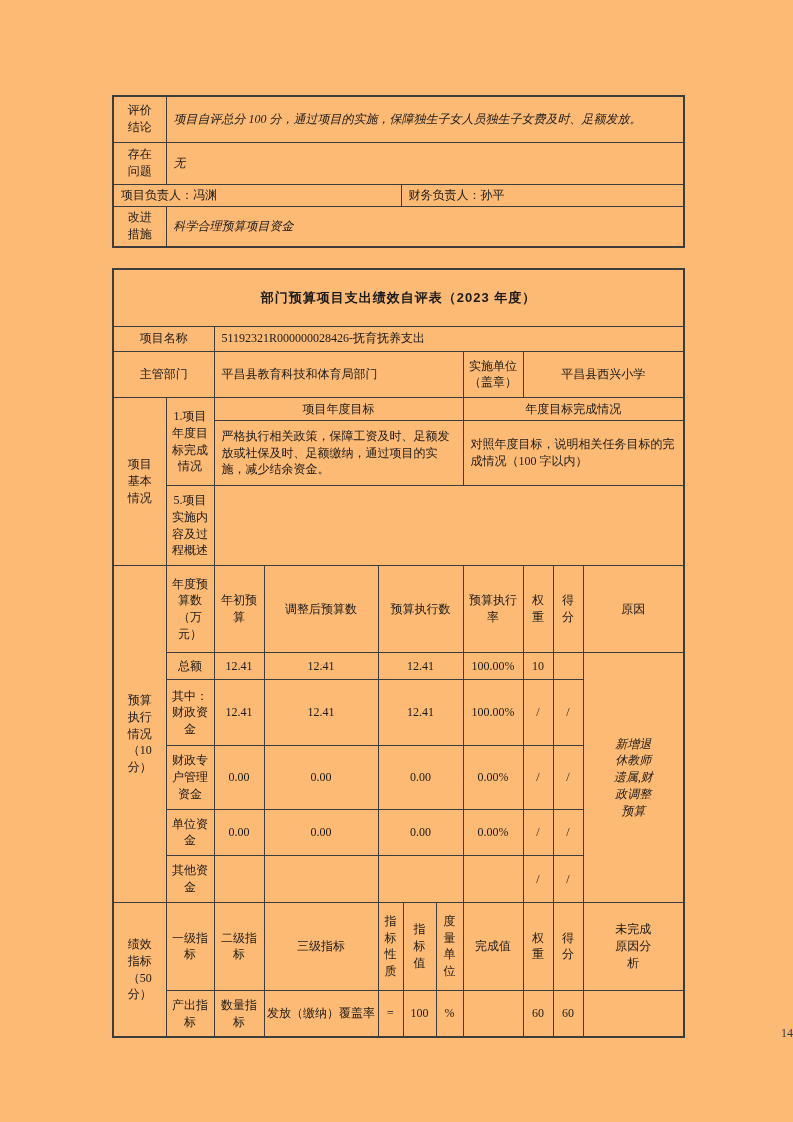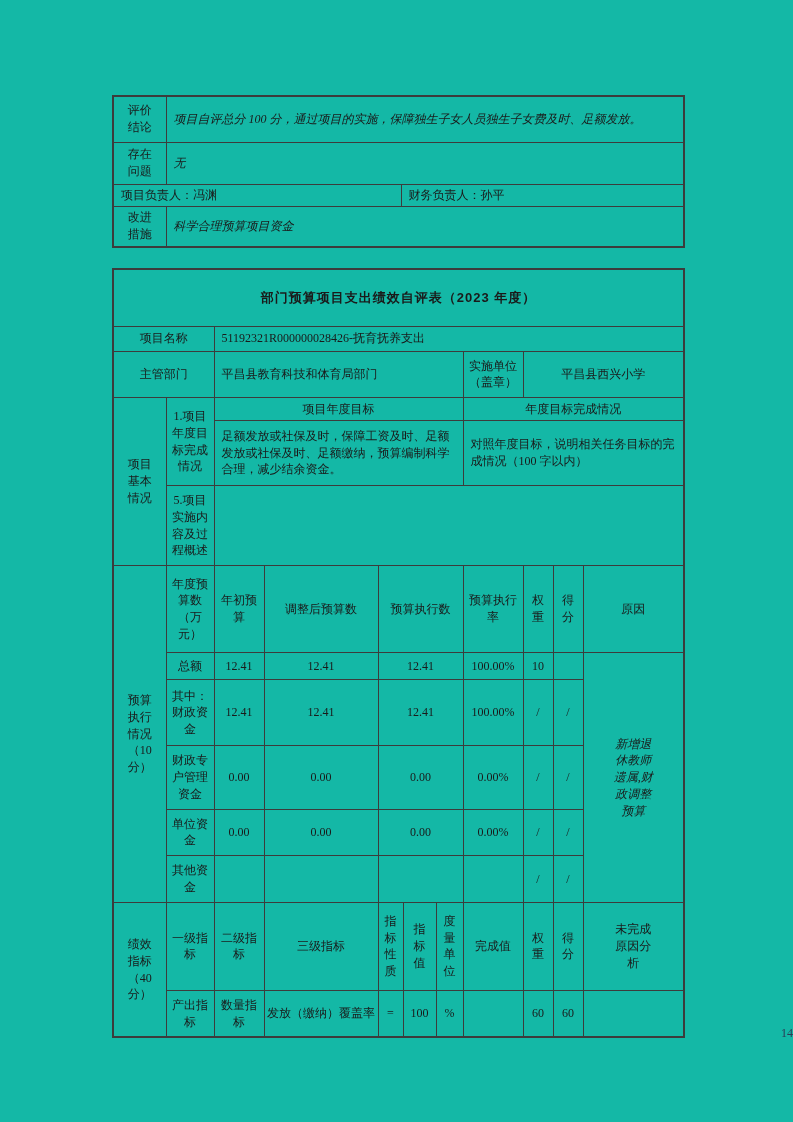--- a/index.html
+++ b/index.html
@@ -1,19 +1,19 @@
 <!DOCTYPE html>
 <html><head>
 <meta charset="utf-8">
 <style>
   html,body{margin:0;padding:0;background:#e8e8e8;}
   .page{
     position:relative;
     width:793px;height:1122px;
-    background:#14b8a6;
+    background:#fdba74;
     font-family:"Liberation Serif","DejaVu Serif",serif;
     color:#1a1a1a;
     overflow:hidden;
   }
   table{
     border-collapse:collapse;
     table-layout:fixed;
     position:absolute;
     left:112px;
     border:2px solid #3c3c3c;
@@ -119,21 +119,21 @@
 基本
 情况</td>
       <td rowspan="2" class="tight">1.项目
 年度目
 标完成
 情况</td>
       <td colspan="5">项目年度目标</td>
       <td colspan="4">年度目标完成情况</td>
     </tr>
     <tr style="height:65px">
-      <td colspan="5" class="left">足额发放或社保及时，保障工资及时、足额发放或社保及时、足额缴纳，预算编制科学合理，减少结余资金。</td>
+      <td colspan="5" class="left">严格执行相关政策，保障工资及时、足额发放或社保及时、足额缴纳，通过项目的实施，减少结余资金。</td>
       <td colspan="4" class="left">对照年度目标，说明相关任务目标的完成情况（100 字以内）</td>
     </tr>
     <tr style="height:80px">
       <td class="tight">5.项目
 实施内
 容及过
 程概述</td>
       <td colspan="9"></td>
     </tr>
 
@@ -212,21 +212,21 @@
       <td></td>
       <td colspan="3"></td>
       <td></td>
       <td>/</td>
       <td>/</td>
     </tr>
 
     <tr style="height:88px">
       <td rowspan="2">绩效
 指标
-（40
+（50
 分）</td>
       <td class="tight">一级指
 标</td>
       <td class="tight">二级指
 标</td>
       <td>三级指标</td>
       <td class="tight">指
 标
 性
 质</td>

